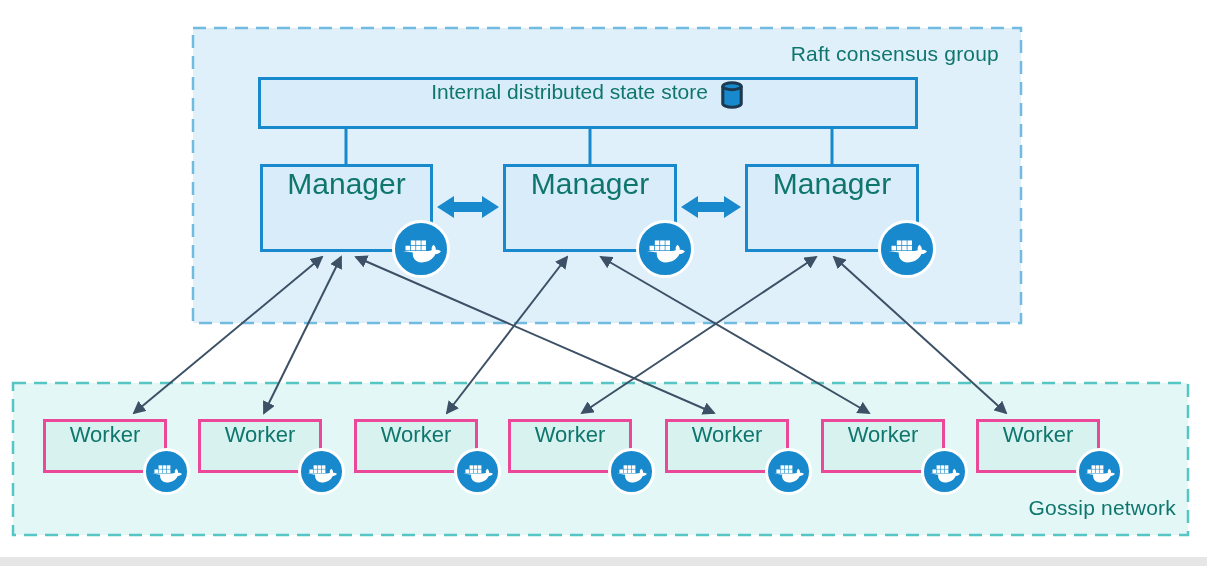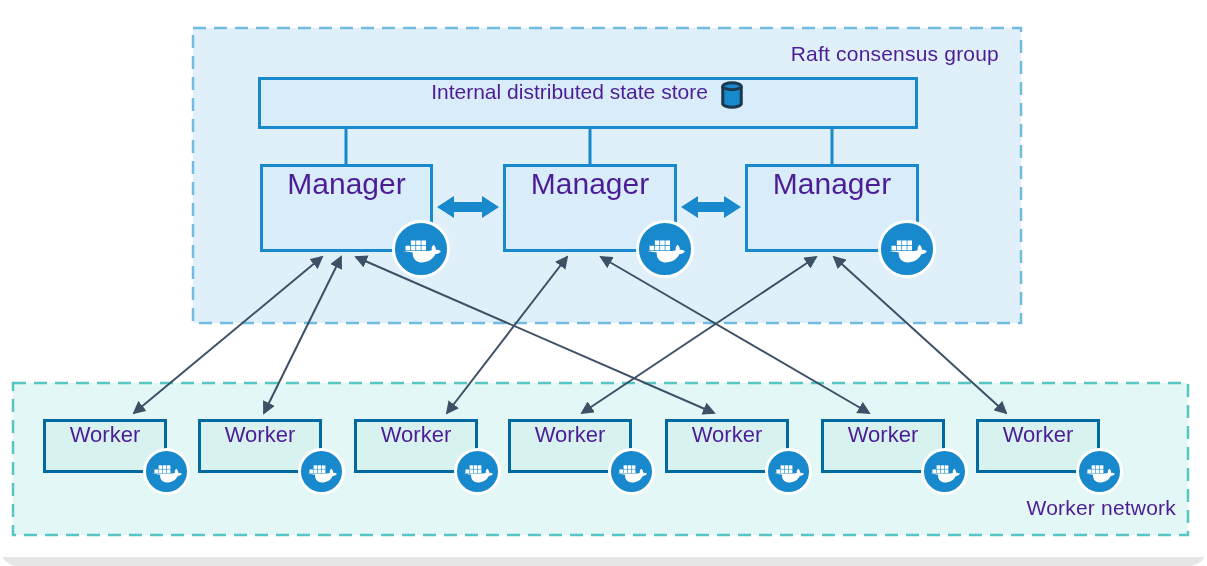--- a/index.html
+++ b/index.html
@@ -1,37 +1,37 @@
 <!DOCTYPE html>
 <html><head>
 <meta charset="utf-8">
 <style>
   html,body{margin:0;padding:0;background:#fff;}
   .canvas{
     position:relative;width:1207px;height:566px;overflow:hidden;
-    background:#fff;font-family:"Liberation Sans",sans-serif;color:#4c1d95;border-radius:18px;
+    background:#fff;font-family:"Liberation Sans",sans-serif;color:#0f766e;
   }
   .wires{position:absolute;left:0;top:0;z-index:1;}
   .node{
     position:absolute;z-index:3;display:flex;align-items:flex-start;justify-content:center;
     box-sizing:border-box;
   }
   .store-box{
     left:258px;top:77px;width:660px;height:52px;
     background:#d9ecfa;border:3px solid #1789cc;
     font-size:21px;gap:11px;
   }
   .manager-box{
     top:164px;width:174px;height:88px;
     background:#d9ecfa;border:3px solid #1789cc;
     font-size:30px;
   }
   .worker-box{
     top:419px;width:124px;height:54px;
-    background:#d7f2ef;border:3px solid #0369a1;
+    background:#d7f2ef;border:3px solid #ec4899;
     font-size:22px;
   }
   .grp-label{position:absolute;z-index:4;font-size:21px;letter-spacing:.2px;}
   .raft-label{left:753px;top:42px;width:246px;text-align:right;}
   .gossip-label{left:990px;top:496px;width:186px;text-align:right;}
   .badge{
     position:absolute;z-index:5;border-radius:50%;
     background:#1789cc;border:3px solid #fff;
     display:flex;align-items:center;justify-content:center;
   }
@@ -90,21 +90,21 @@
       <line x1="341" y1="257" x2="264" y2="413"></line>
       <line x1="356" y1="257" x2="714" y2="413"></line>
       <line x1="567" y1="257" x2="447" y2="413"></line>
       <line x1="601" y1="257" x2="869" y2="413"></line>
       <line x1="816" y1="257" x2="582" y2="413"></line>
       <line x1="834" y1="257" x2="1006" y2="413"></line>
     </g>
   </svg>
 
   <div class="grp-label raft-label">Raft consensus group</div>
-  <div class="grp-label gossip-label">Worker network</div>
+  <div class="grp-label gossip-label">Gossip network</div>
 
   <div class="node store-box">
     <span>Internal distributed state store</span>
     <svg class="db-icon" width="26" height="30">
       <use href="#db-cyl"></use>
     </svg>
   </div>
 
   <div class="node manager-box" style="left:260px;width:173px;">
     <span>Manager</span>

